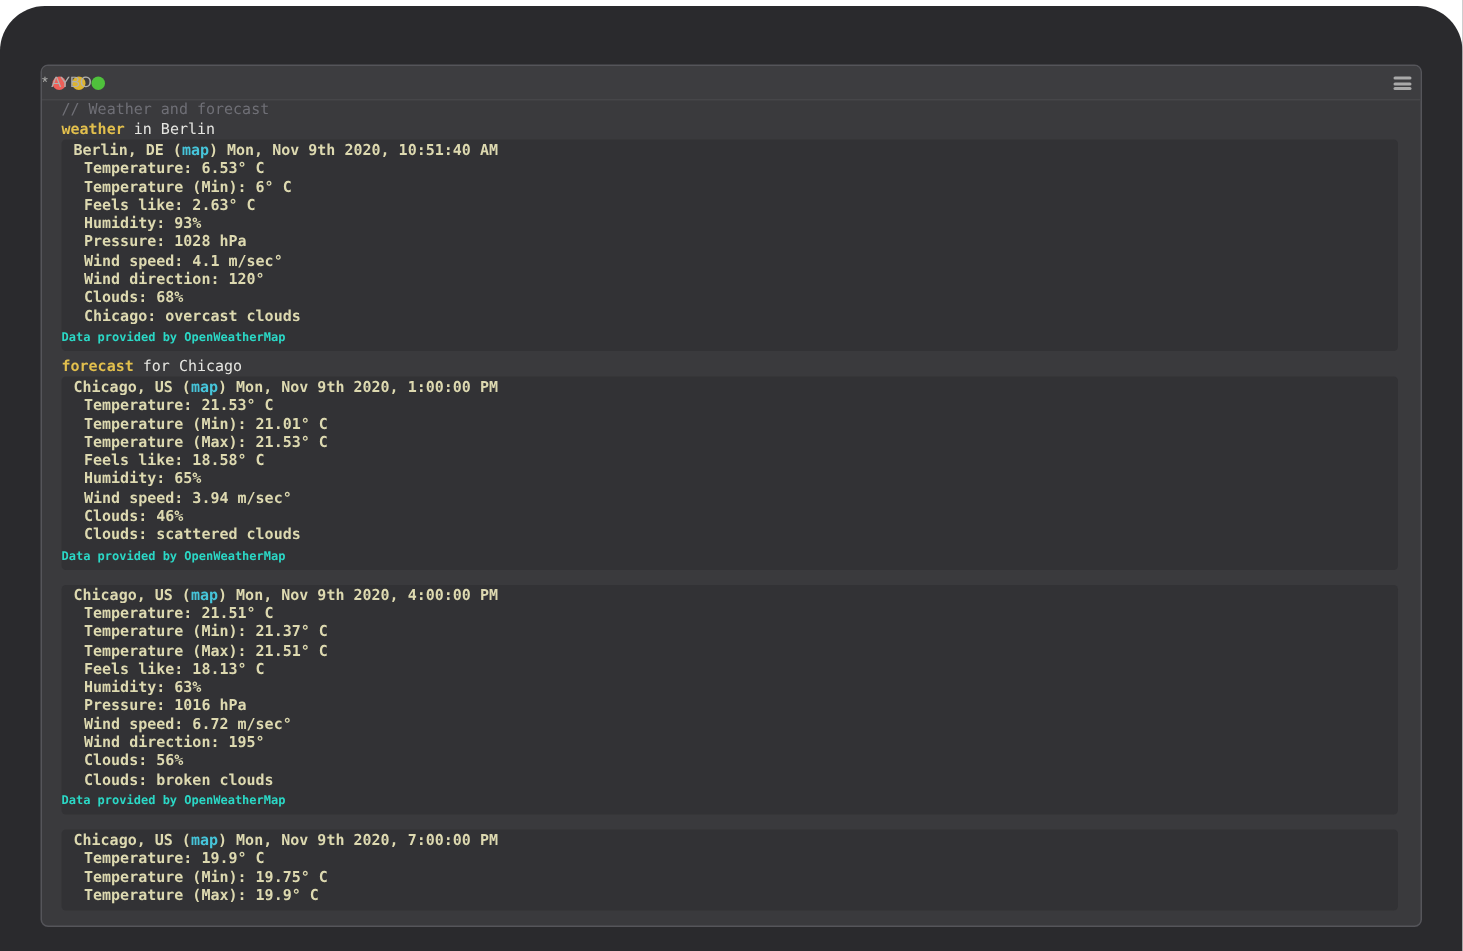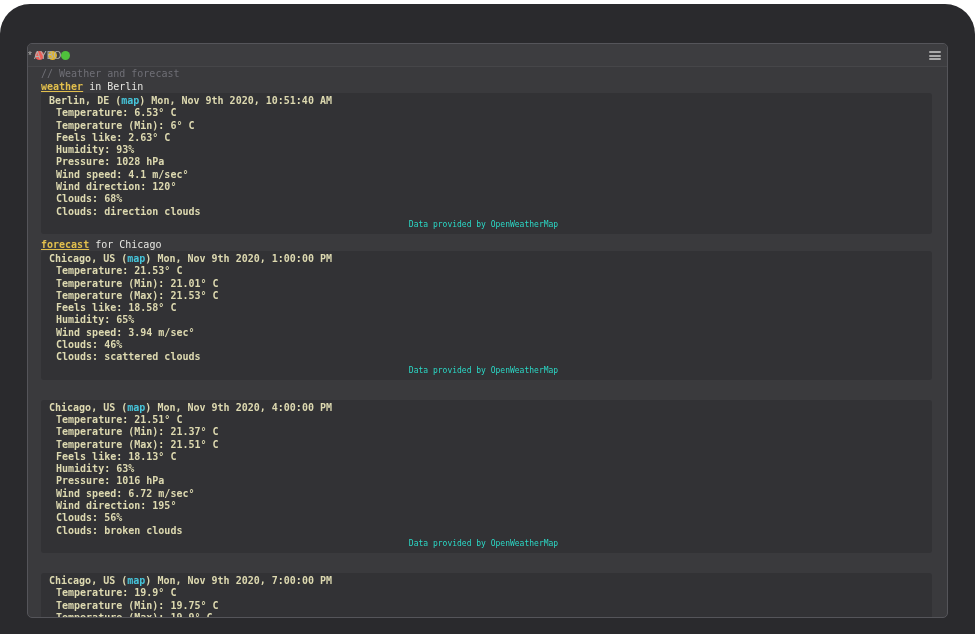--- a/index.html
+++ b/index.html
@@ -49,38 +49,38 @@
     cursor:pointer;
   }
   .hamburger span{display:block;height:2px;background:#a9a9a9;border-radius:1px;}
 
   .content{
     padding:0 14px 0 13px;height:551px;overflow:hidden;
     font-size:10px;color:var(--cream);
   }
   .srcline{line-height:13px;white-space:pre;}
   .comment{color:var(--comment);}
-  .kw{color:var(--gold);font-weight:bold;text-decoration:underline;}
+  .kw{color:var(--gold);font-weight:bold;}
   .plain{color:var(--white);text-align:right;}
 
   .card{
     background:var(--card);
     border-radius:3px;
     padding:2px 0 3px 0;
     margin:0 1px 0 0;
     font-weight:bold;
   }
   .card + .cmdline{margin-top:4px;}
-  .card + .card{margin-top:20px;}
+  .card + .card{margin-top:10px;}
   .card-header{line-height:12.3px;padding-left:8px;white-space:pre;}
   .card-line{line-height:12.3px;padding-left:15px;white-space:pre;}
   .map{color:var(--cyan);cursor:pointer;}
   .card-attr{
     line-height:12px;margin-top:1px;padding-right:6px;
-    text-align:center;font-size:8px;font-weight:normal;color:var(--teal);
+    text-align:left;font-size:8px;font-weight:bold;color:var(--teal);
     cursor:pointer;
   }
 </style>
 </head>
 <body>
 
 <div class="bezel"></div>
 
 <div class="window">
 
@@ -107,21 +107,21 @@
     <div class="card">
       <div class="card-header"><span>Berlin, DE (</span><span class="map">map</span><span>) Mon, Nov 9th 2020, 10:51:40 AM</span></div>
       <div class="card-line">Temperature: 6.53° C</div>
       <div class="card-line">Temperature (Min): 6° C</div>
       <div class="card-line">Feels like: 2.63° C</div>
       <div class="card-line">Humidity: 93%</div>
       <div class="card-line">Pressure: 1028 hPa</div>
       <div class="card-line">Wind speed: 4.1 m/sec°</div>
       <div class="card-line">Wind direction: 120°</div>
       <div class="card-line">Clouds: 68%</div>
-      <div class="card-line">Clouds: direction clouds</div>
+      <div class="card-line">Chicago: overcast clouds</div>
       <div class="card-attr">Data provided by OpenWeatherMap</div>
     </div>
 
     <div class="srcline cmdline"><span class="kw">forecast</span><span class="plain"> for Chicago</span></div>
 
     <div class="card">
       <div class="card-header"><span>Chicago, US (</span><span class="map">map</span><span>) Mon, Nov 9th 2020, 1:00:00 PM</span></div>
       <div class="card-line">Temperature: 21.53° C</div>
       <div class="card-line">Temperature (Min): 21.01° C</div>
       <div class="card-line">Temperature (Max): 21.53° C</div>

